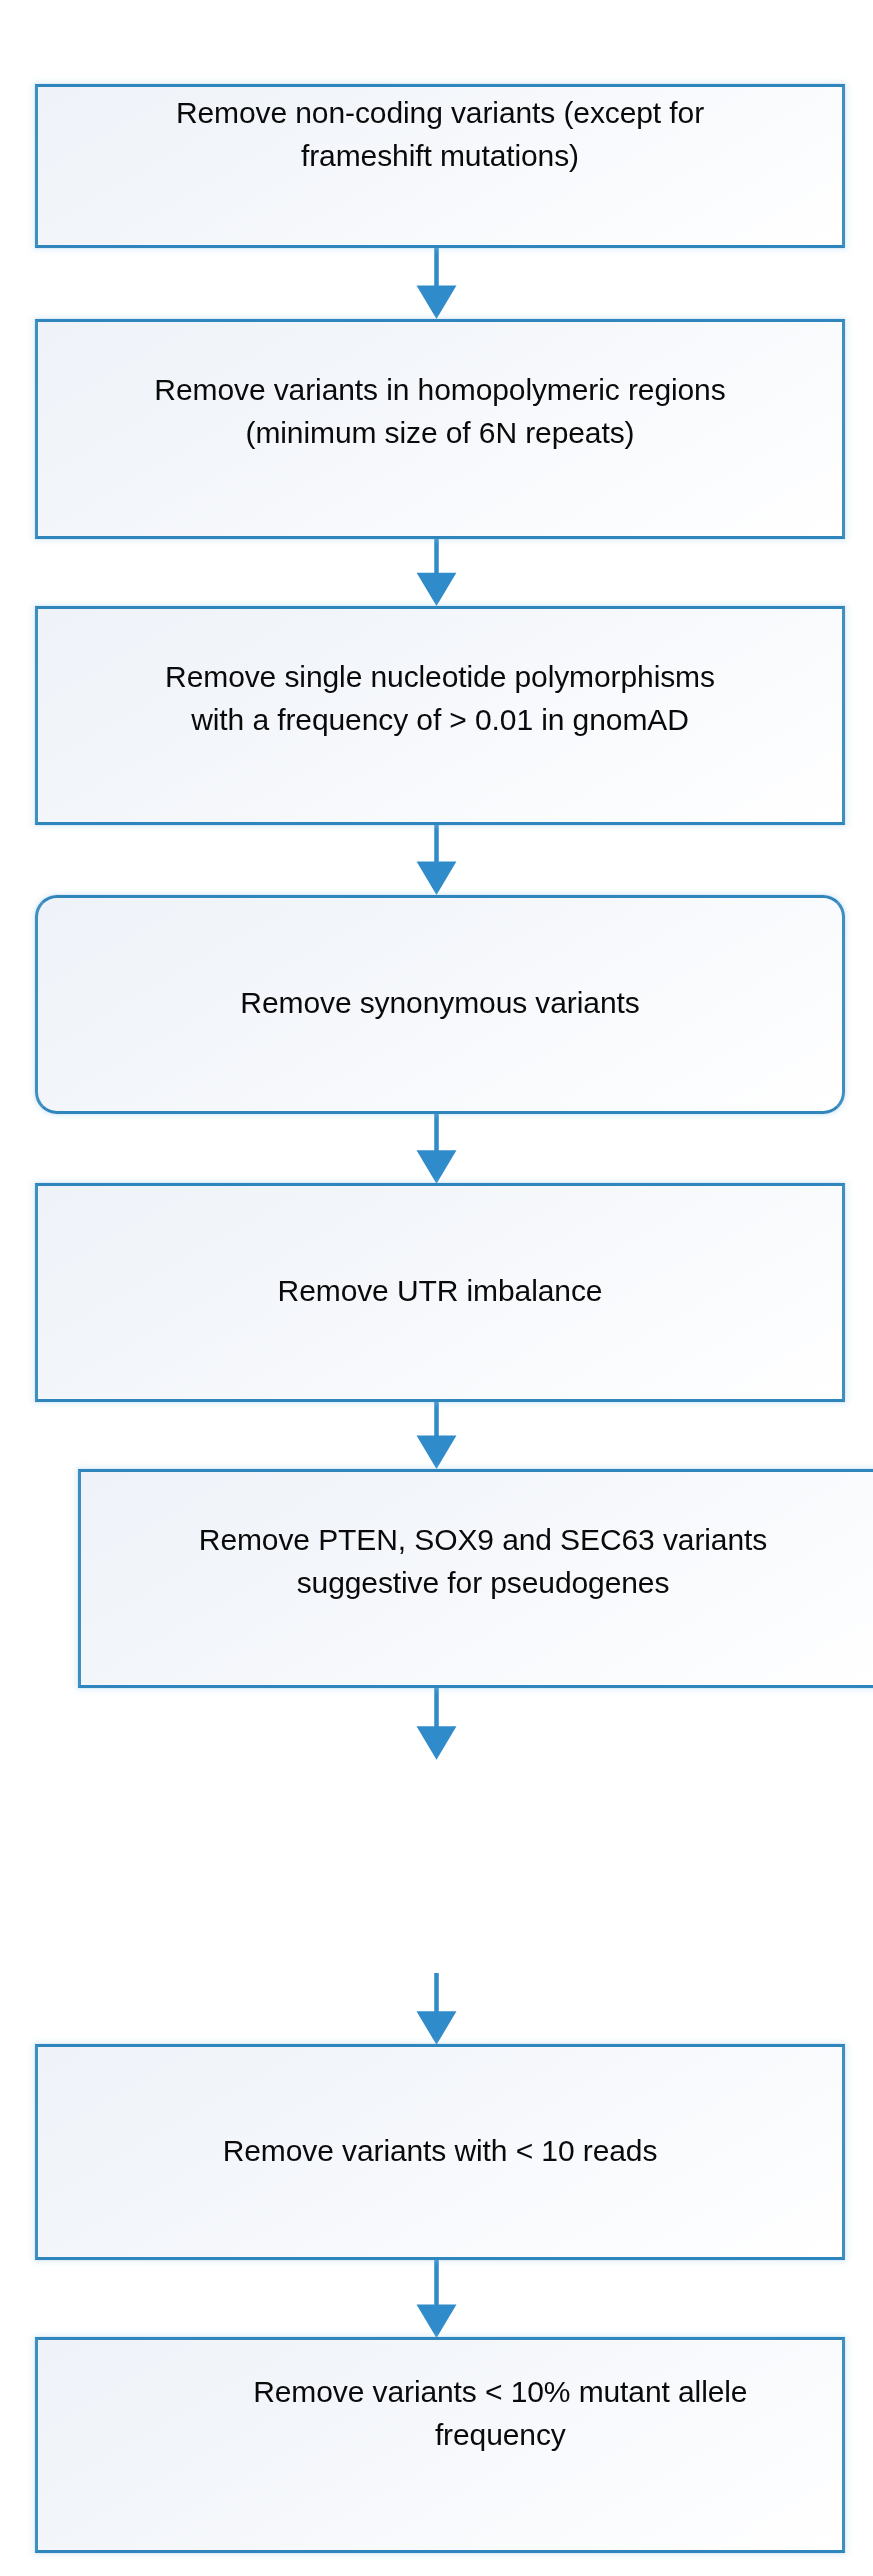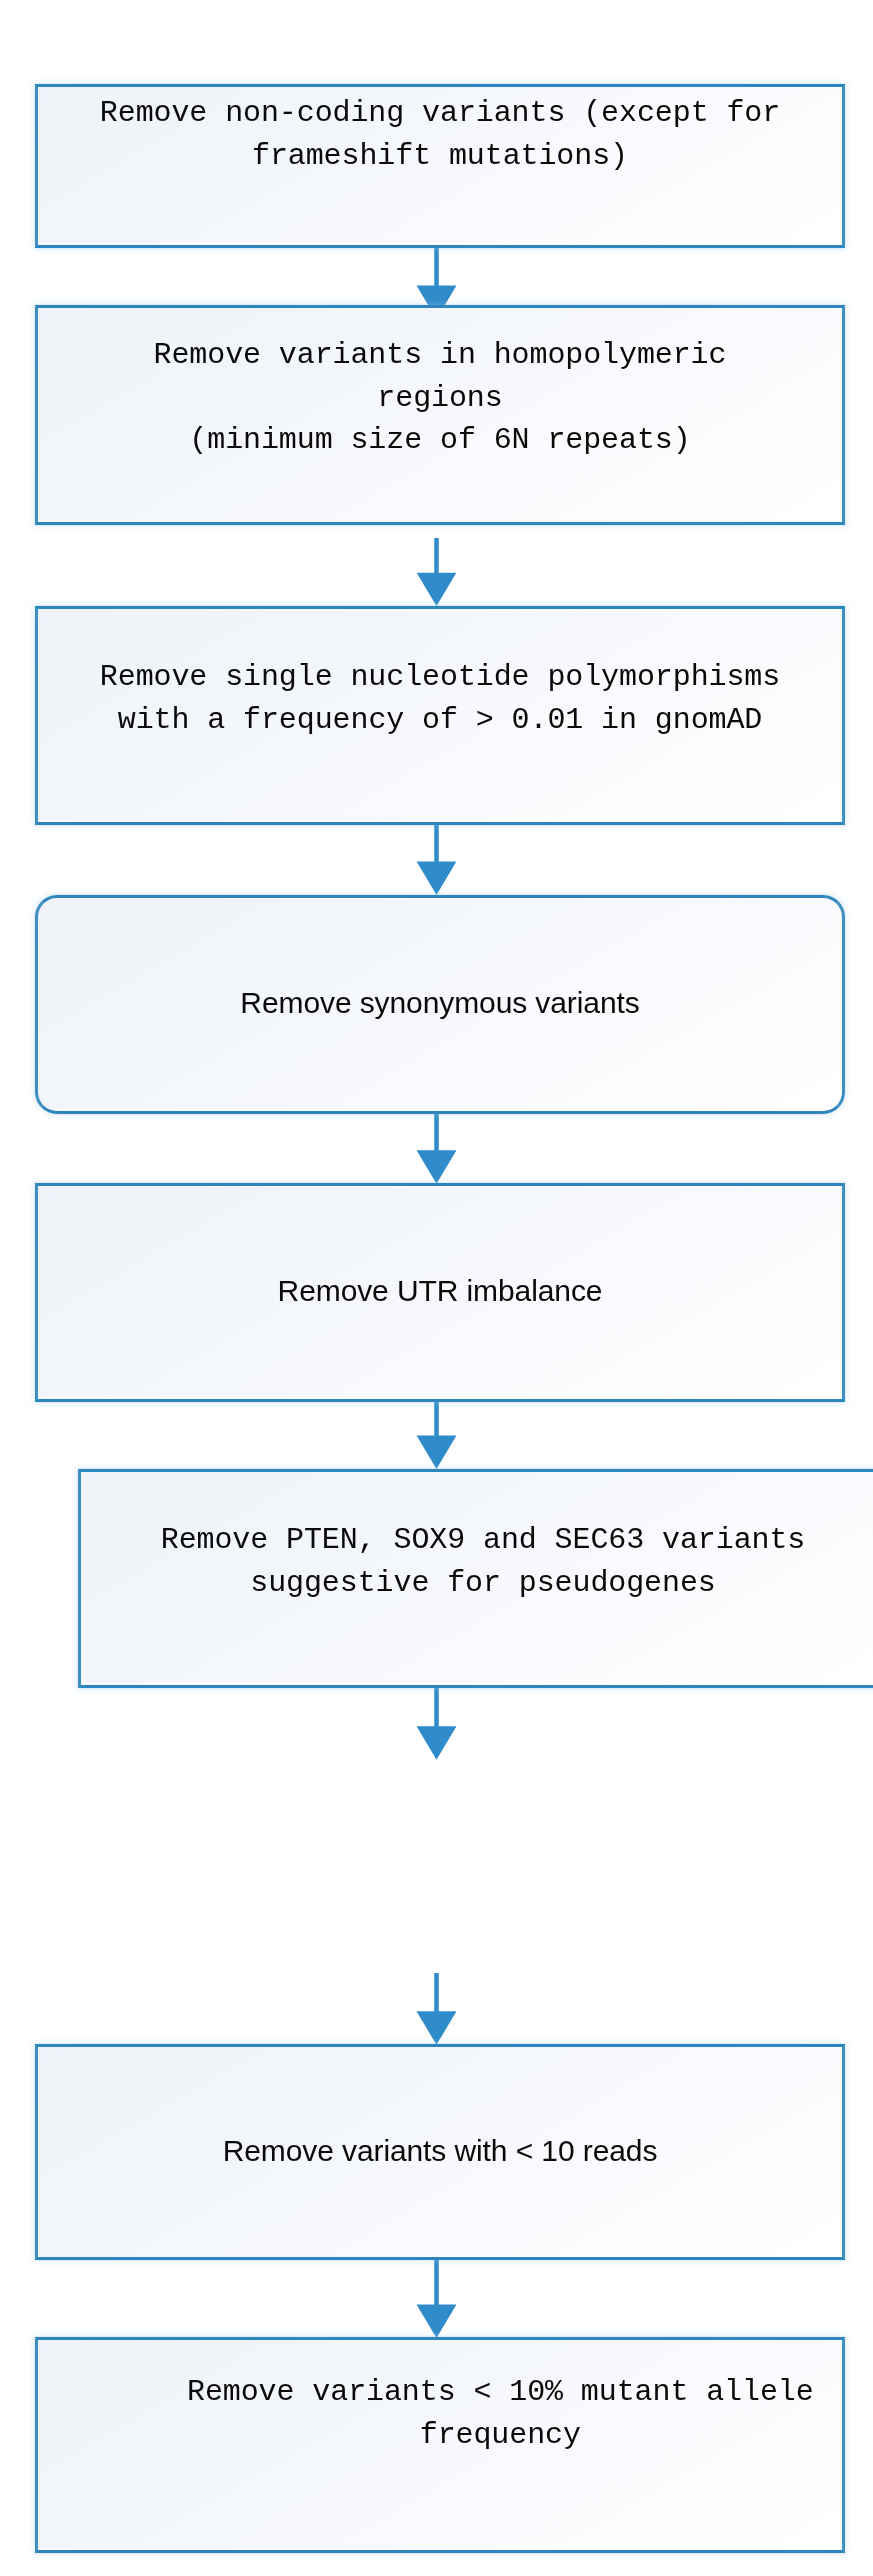--- a/index.html
+++ b/index.html
@@ -55,21 +55,21 @@
     font-size: 30px;
     line-height: 1.42;
     font-weight: 400;
     letter-spacing: -0.1px;
     font-family: "Liberation Sans", "DejaVu Sans", sans-serif;
     white-space: pre-line;
     transform: translateY(-1.3px);
   }
 
   
-  .flow-step.two-line .step-text { transform: translateY(-17px); font-family: Liberation Mono, monospace; }
+  .flow-step.two-line .step-text { transform: translateY(-17px); }
   .flow-step.two-line-high .step-text { transform: translateY(-31px); }
 
   
   .connector {
     position: absolute;
     left: 0;
     width: 873px;
     pointer-events: none;
   }
   .connector svg { display: block; }
@@ -123,21 +123,21 @@
     <div class="connector" style="top: 2260px; height: 78px;">
       <svg width="873" height="78" viewBox="0 0 1354 121">
         <rect x="673.5" y="-2" width="7" height="73" fill="#2f8bc9"></rect>
         <polygon points="646,69 708,69 677,121" fill="#2f8bc9"></polygon>
       </svg>
     </div>
     <div class="flow-step two-line two-line-high" style="top: 84px; height: 164px;">
       <div class="step-text">Remove non-coding variants (except for
 frameshift mutations)</div>
     </div>
-    <div class="flow-step two-line" style="top: 305px; height: 220px;">
+    <div class="flow-step two-line" style="top: 319px; height: 220px;">
       <div class="step-text">Remove variants in homopolymeric regions
 (minimum size of 6N repeats)</div>
     </div>
     <div class="flow-step two-line" style="top: 606px; height: 219px;">
       <div class="step-text">Remove single nucleotide polymorphisms
 with a frequency of &gt; 0.01 in gnomAD</div>
     </div>
     <div class="flow-step" style="top: 895px; height: 219px; border-radius: 22px;">
       <div class="step-text">Remove synonymous variants</div>
     </div>

